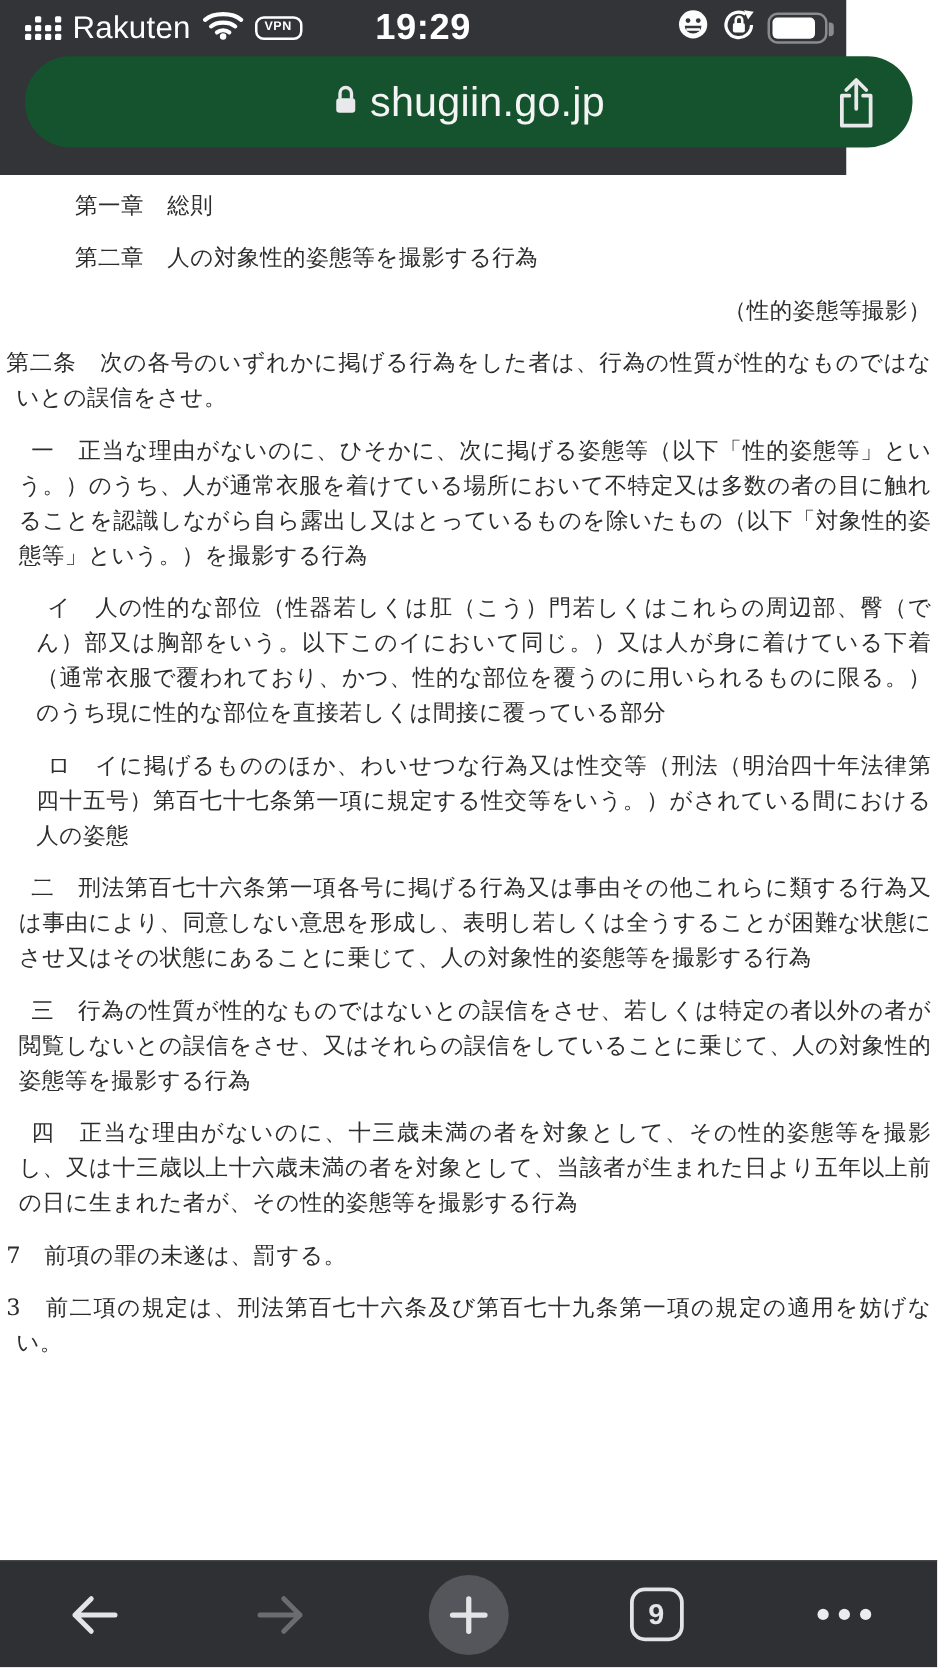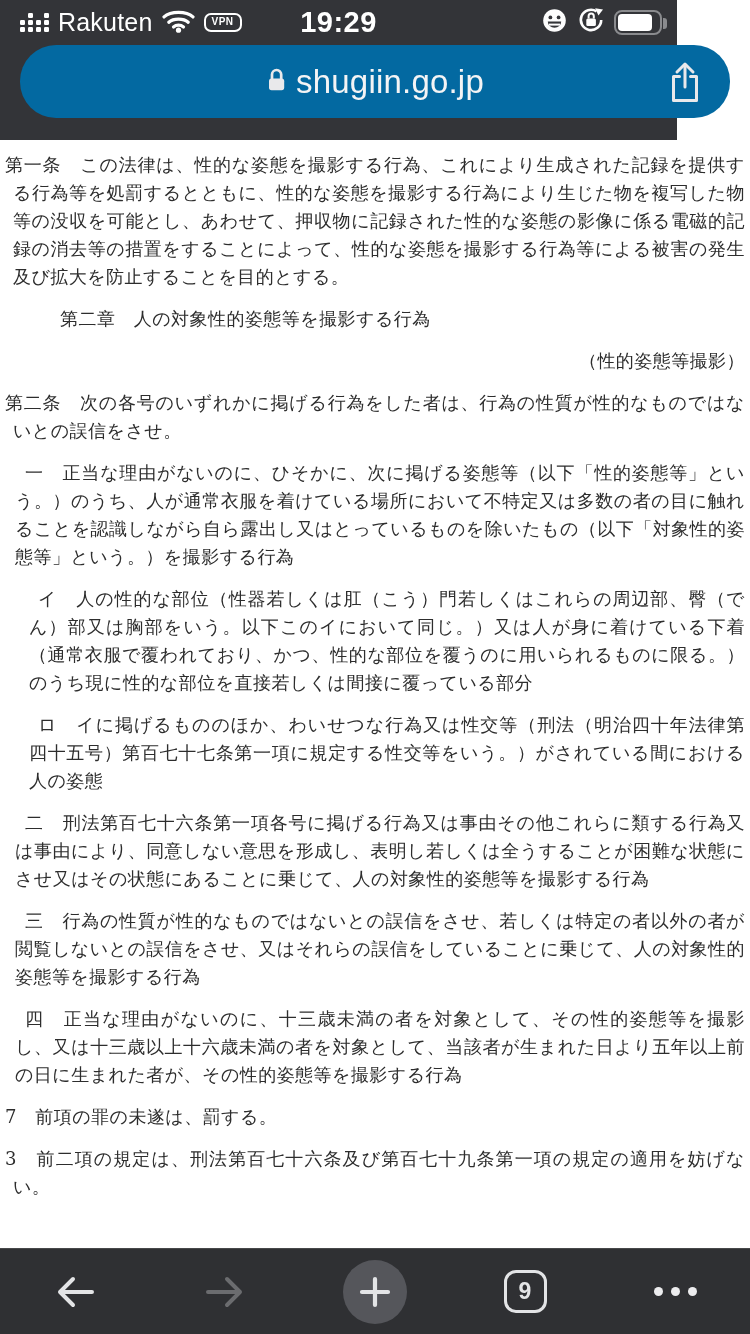--- a/index.html
+++ b/index.html
@@ -17,21 +17,21 @@
   .carrier { color:#fff; font-size:25px; font-weight:400; letter-spacing:0.2px; }
   .vpn-badge { color:#fff; border:2px solid #fff; border-radius:7px; font-size:10px; font-weight:700;
                padding:1px 6px 2px; line-height:1.2; letter-spacing:0.5px; }
   .status-time { position:absolute; left:0; right:0; top:0; height:44px; display:flex; align-items:center;
                  justify-content:center; color:#fff; font-size:29px; font-weight:600; letter-spacing:0.5px; }
   .status-right { position:absolute; right:8px; top:0; height:44px; display:flex; align-items:center; gap:9px; }
   .battery { position:relative; width:48px; height:25px; border:2.5px solid #8a8b8e; border-radius:8px; margin-right:7px; }
   .battery-fill { position:absolute; left:2px; top:2px; bottom:2px; width:34px; background:#fff; border-radius:4px; }
   .battery-tip { position:absolute; right:-7px; top:6.5px; width:4px; height:11px; background:#8a8b8e; border-radius:0 3px 3px 0; }
 
-  .url-pill { position:absolute; left:20px; top:45px; width:710px; height:73px; background:#0369a1;
+  .url-pill { position:absolute; left:20px; top:45px; width:710px; height:73px; background:#14532d;
               border-radius:36px; display:flex; align-items:center; justify-content:center; }
   .domain-wrap { display:flex; align-items:center; gap:9px; }
   .domain-text { color:#f4f4f5; font-size:33px; font-weight:400; letter-spacing:0.2px; }
   .share-btn { position:absolute; right:22px; top:14px; width:46px; height:46px; display:flex;
                align-items:center; justify-content:center; }
 
   
   .content { position:absolute; top:140px; left:0; width:750px; height:1108px; background:#fff;
              overflow:hidden; padding:11px 5px 0 5px; }
   .law { font-family:"DejaVu Serif","Liberation Serif",serif; font-size:18px; letter-spacing:0.45px;
@@ -135,21 +135,21 @@
         <svg width="36" height="44" viewBox="0 0 34 44">
           <path d="M17 27 V5" fill="none" stroke="#e9e9eb" stroke-width="3" stroke-linecap="round"></path>
           <path d="M9 12 L17 4 L25 12" fill="none" stroke="#e9e9eb" stroke-width="3" stroke-linecap="round" stroke-linejoin="round"></path>
           <path d="M11.5 16.5 H5.5 V40.5 H28.5 V16.5 H22.5" fill="none" stroke="#e9e9eb" stroke-width="3" stroke-linecap="round" stroke-linejoin="round"></path>
         </svg>
       </span>
     </div>
   </div>
 
   <div class="content">
-    <p class="law article">第一条　この法律は、性的な姿態を撮影する行為、これにより生成された記録を提供する行為等を処罰するとともに、性的な姿態を撮影する行為により生じた物を複写した物等の没収を可能とし、あわせて、押収物に記録された性的な姿態の影像に係る電磁的記録の消去等の措置をすることによって、性的な姿態を撮影する行為等による被害の発生及び拡大を防止することを目的とする。</p>
+    <p class="law chapter">第一章　総則</p>
     <p class="law chapter">第二章　人の対象性的姿態等を撮影する行為</p>
     <p class="law paren">（性的姿態等撮影）</p>
     <p class="law article">第二条　次の各号のいずれかに掲げる行為をした者は、行為の性質が性的なものではないとの誤信をさせ。</p>
     <p class="law item">一　正当な理由がないのに、ひそかに、次に掲げる姿態等（以下「性的姿態等」という。）のうち、人が通常衣服を着けている場所において不特定又は多数の者の目に触れることを認識しながら自ら露出し又はとっているものを除いたもの（以下「対象性的姿態等」という。）を撮影する行為</p>
     <p class="law subitem">イ　人の性的な部位（性器若しくは肛（こう）門若しくはこれらの周辺部、臀（でん）部又は胸部をいう。以下このイにおいて同じ。）又は人が身に着けている下着（通常衣服で覆われており、かつ、性的な部位を覆うのに用いられるものに限る。）のうち現に性的な部位を直接若しくは間接に覆っている部分</p>
     <p class="law subitem">ロ　イに掲げるもののほか、わいせつな行為又は性交等（刑法（明治四十年法律第四十五号）第百七十七条第一項に規定する性交等をいう。）がされている間における人の姿態</p>
     <p class="law item">二　刑法第百七十六条第一項各号に掲げる行為又は事由その他これらに類する行為又は事由により、同意しない意思を形成し、表明し若しくは全うすることが困難な状態にさせ又はその状態にあることに乗じて、人の対象性的姿態等を撮影する行為</p>
     <p class="law item">三　行為の性質が性的なものではないとの誤信をさせ、若しくは特定の者以外の者が閲覧しないとの誤信をさせ、又はそれらの誤信をしていることに乗じて、人の対象性的姿態等を撮影する行為</p>
     <p class="law item">四　正当な理由がないのに、十三歳未満の者を対象として、その性的姿態等を撮影し、又は十三歳以上十六歳未満の者を対象として、当該者が生まれた日より五年以上前の日に生まれた者が、その性的姿態等を撮影する行為</p>
     <p class="law article">7　前項の罪の未遂は、罰する。</p>

